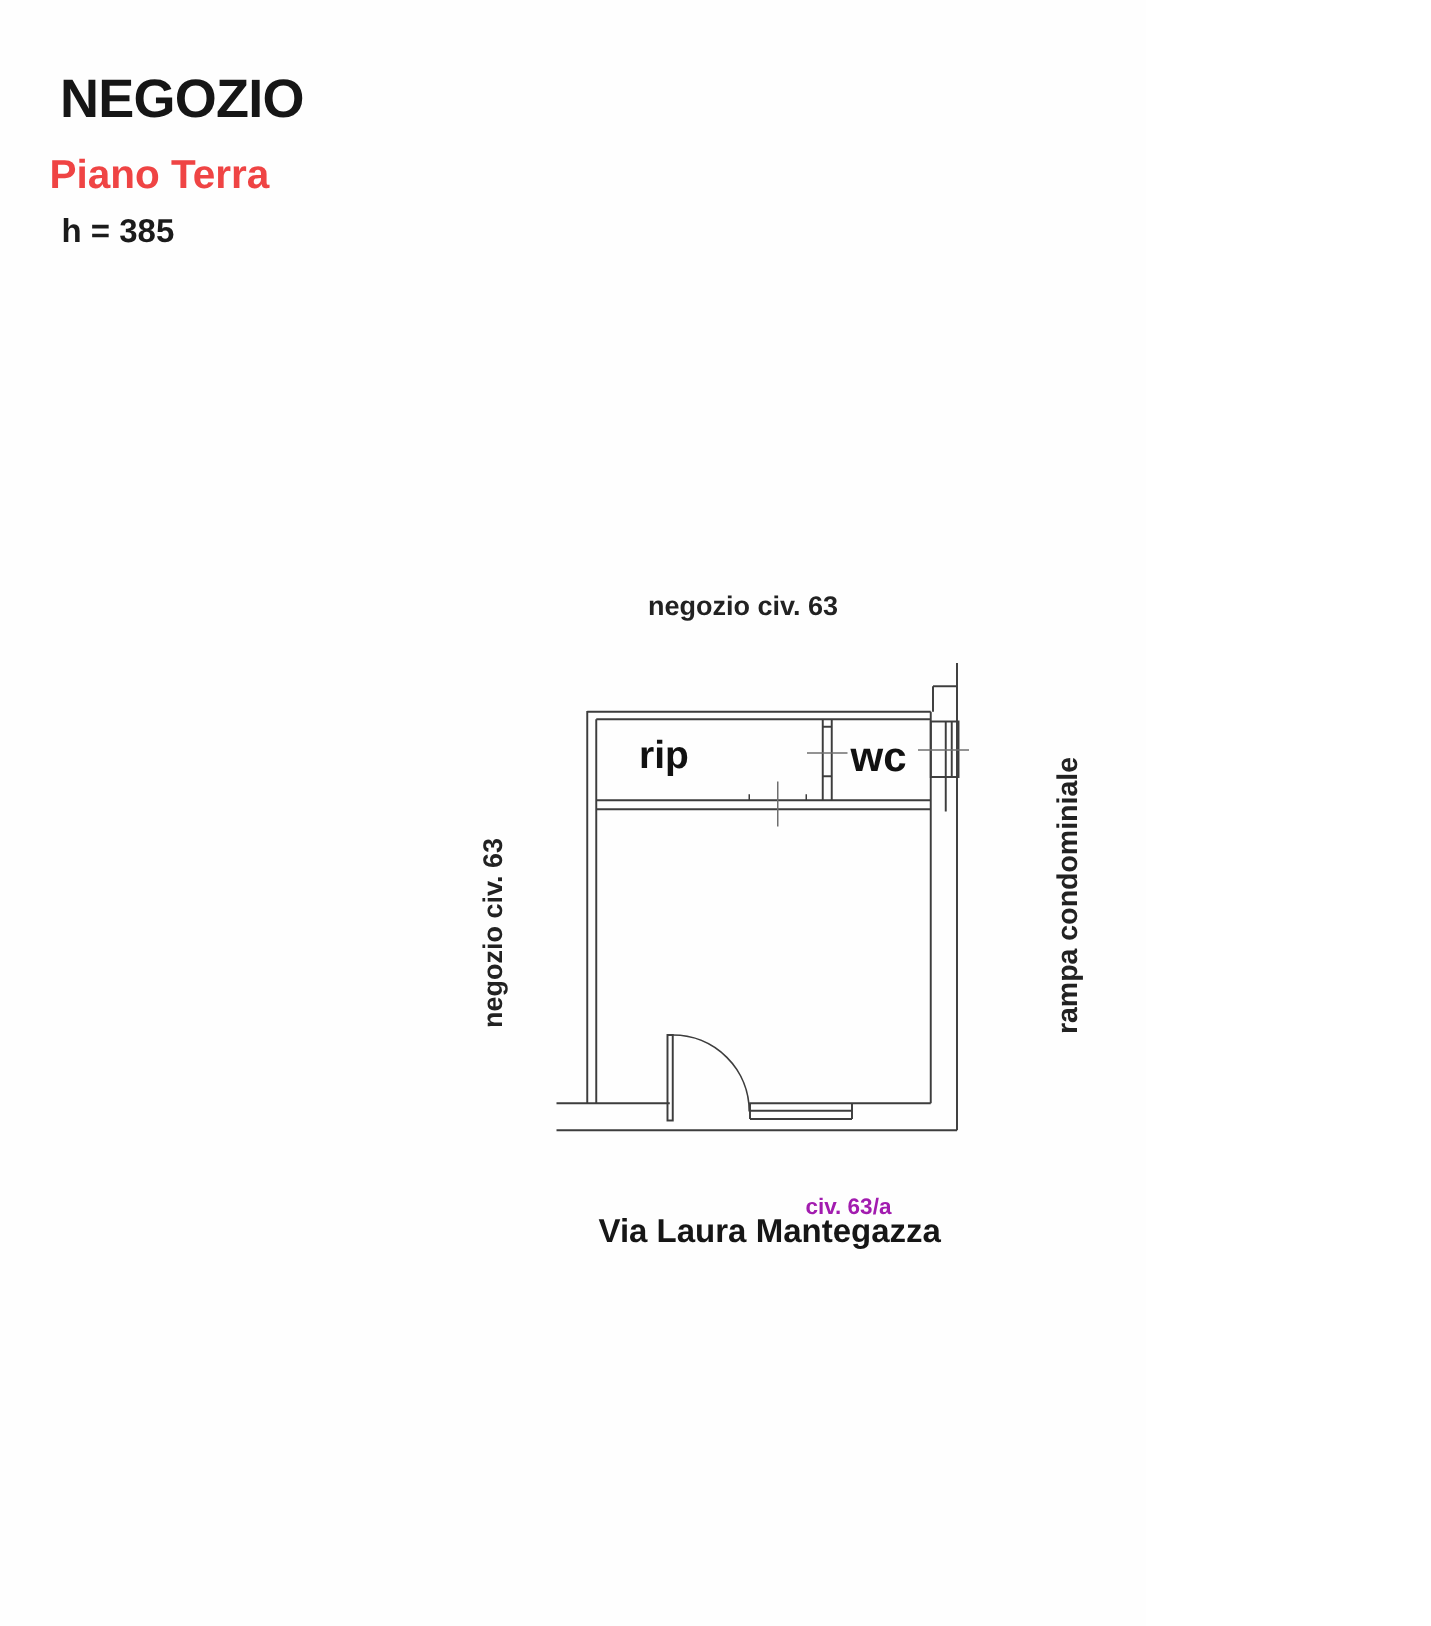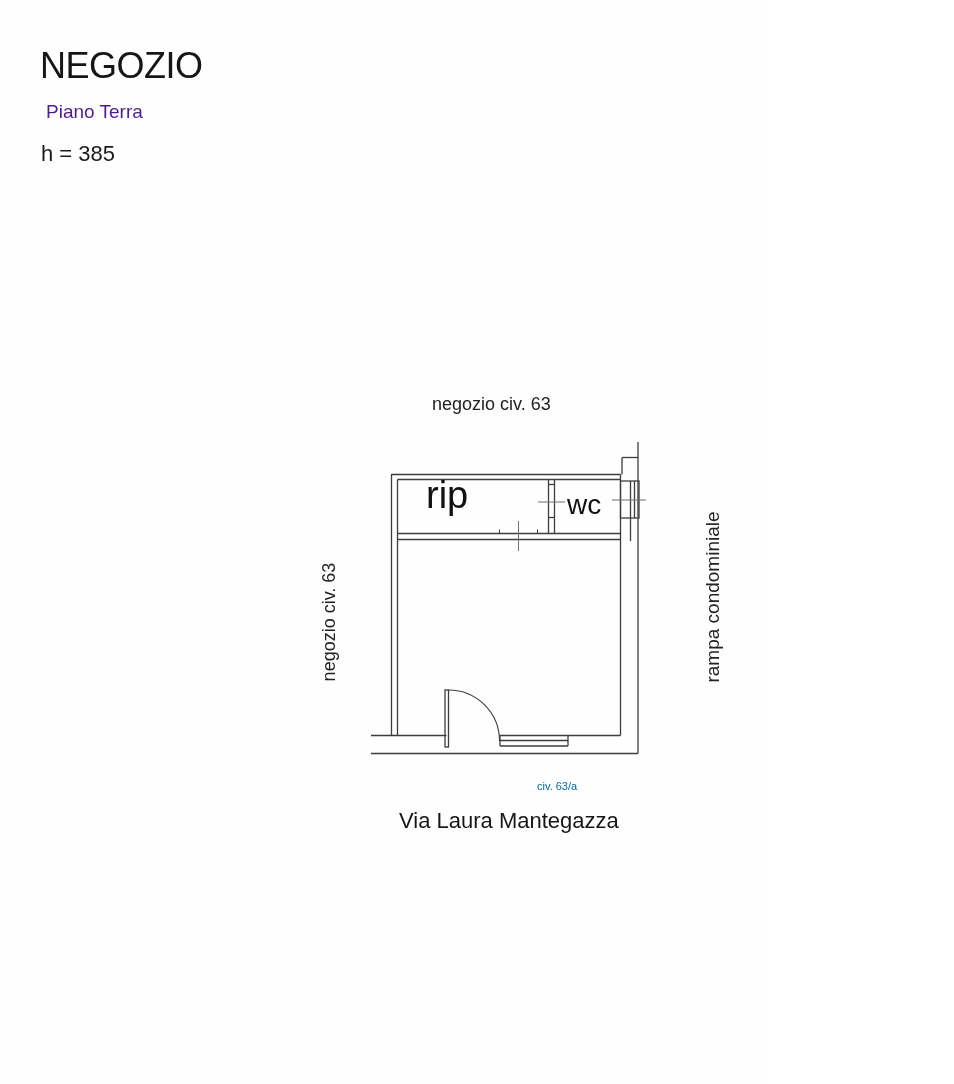--- a/index.html
+++ b/index.html
@@ -8,79 +8,80 @@
     background: #ffffff;
   }
   .page {
     position: relative;
     width: 764px;
     height: 1084px;
     background: #fefefe;
     font-family: "Liberation Sans", sans-serif;
     color: #1f1f1f;
     overflow: hidden;
+    font-weight: bold;
   }
   .abs { position: absolute; white-space: nowrap; }
 
   
   .title-main {
     left: 40px; top: 45px;
     font-size: 36px;
     letter-spacing: -0.5px;
     color: #161616;
   }
   .title-floor {
-    left: 46px; top: 101px;
-    font-size: 19px;
-    color: #4c1d95;
+    left: 33px; top: 101px;
+    font-size: 27px;
+    color: #ef4444;
   }
   .title-height {
     left: 41px; top: 141px;
     font-size: 22px;
     color: #1b1b1b;
   }
 
   
   .plan-svg {
     left: 0; top: 0;
     width: 954px; height: 1084px;
   }
 
   
   .lbl-top {
     left: 432px; top: 394px;
     font-size: 18px;
     color: #222;
   }
   .lbl-rip {
-    left: 426px; top: 474px;
-    font-size: 38px;
+    left: 426px; top: 488px;
+    font-size: 26px;
     color: #111;
   }
   .lbl-wc {
     left: 567px; top: 489px;
     font-size: 28px;
     color: #111;
   }
   .lbl-left-rotated {
     left: 329px; top: 622px;
     font-size: 18px;
     color: #222;
     transform: translate(-50%, -50%) rotate(-90deg);
   }
   .lbl-right-rotated {
     left: 713px; top: 597px;
     font-size: 19px;
     color: #222;
     transform: translate(-50%, -50%) rotate(-90deg);
   }
   .lbl-civ63a {
-    left: 537px; top: 780px;
-    font-size: 11px;
-    color: #0369a1;
+    left: 537px; top: 796px;
+    font-size: 15px;
+    color: #a21caf;
   }
   .lbl-street {
     left: 399px; top: 808px;
     font-size: 22px;
     color: #161616;
   }
 </style>
 </head>
 <body>
 

